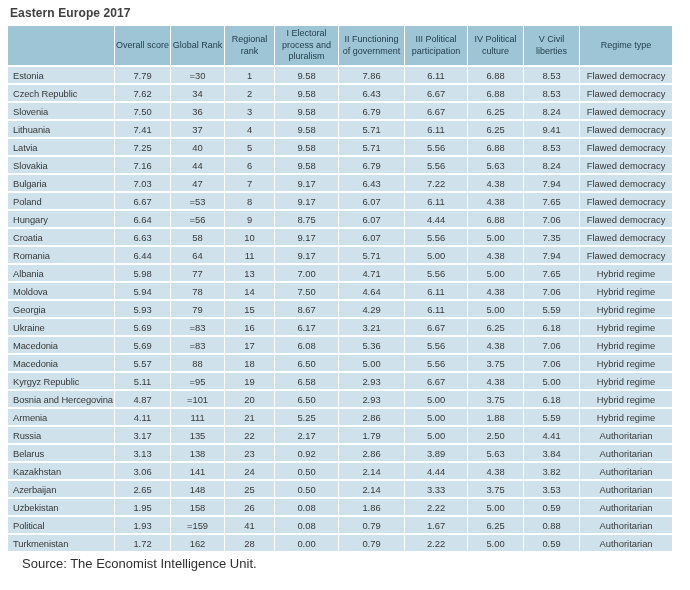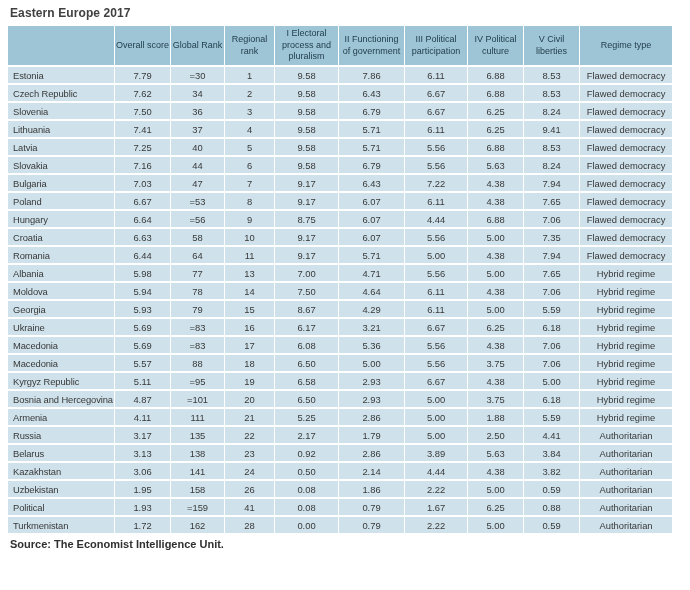--- a/index.html
+++ b/index.html
@@ -57,24 +57,23 @@
   table.eiu-table td.col-0 {
     text-align: left;
     padding-left: 5px;
     letter-spacing: -0.1px;
   }
   table.eiu-table th:not(.col-0),
   table.eiu-table td:not(.col-0) {
     border-left: 1px solid #ffffff;
   }
   .source-note {
-    font-size: 11px;
+    font-size: 13px;
     color: #303030;
-    margin: 3px 0 0 2px;
-    font-weight: bold;
+    margin: 3px 0 0 14px;
   }
 </style>
 </head>
 <body>
 
 <div class="page">
   <div class="page-title">Eastern Europe 2017</div>
 
   <table class="eiu-table">
     <colgroup>
@@ -374,20 +373,32 @@
           <td class="col-2">141</td>
           <td class="col-3">24</td>
           <td class="col-4">0.50</td>
           <td class="col-5">2.14</td>
           <td class="col-6">4.44</td>
           <td class="col-7">4.38</td>
           <td class="col-8">3.82</td>
           <td class="col-9">Authoritarian</td>
         </tr>
         <tr>
+          <td class="col-0">Azerbaijan</td>
+          <td class="col-1">2.65</td>
+          <td class="col-2">148</td>
+          <td class="col-3">25</td>
+          <td class="col-4">0.50</td>
+          <td class="col-5">2.14</td>
+          <td class="col-6">3.33</td>
+          <td class="col-7">3.75</td>
+          <td class="col-8">3.53</td>
+          <td class="col-9">Authoritarian</td>
+        </tr>
+        <tr>
           <td class="col-0">Uzbekistan</td>
           <td class="col-1">1.95</td>
           <td class="col-2">158</td>
           <td class="col-3">26</td>
           <td class="col-4">0.08</td>
           <td class="col-5">1.86</td>
           <td class="col-6">2.22</td>
           <td class="col-7">5.00</td>
           <td class="col-8">0.59</td>
           <td class="col-9">Authoritarian</td>

